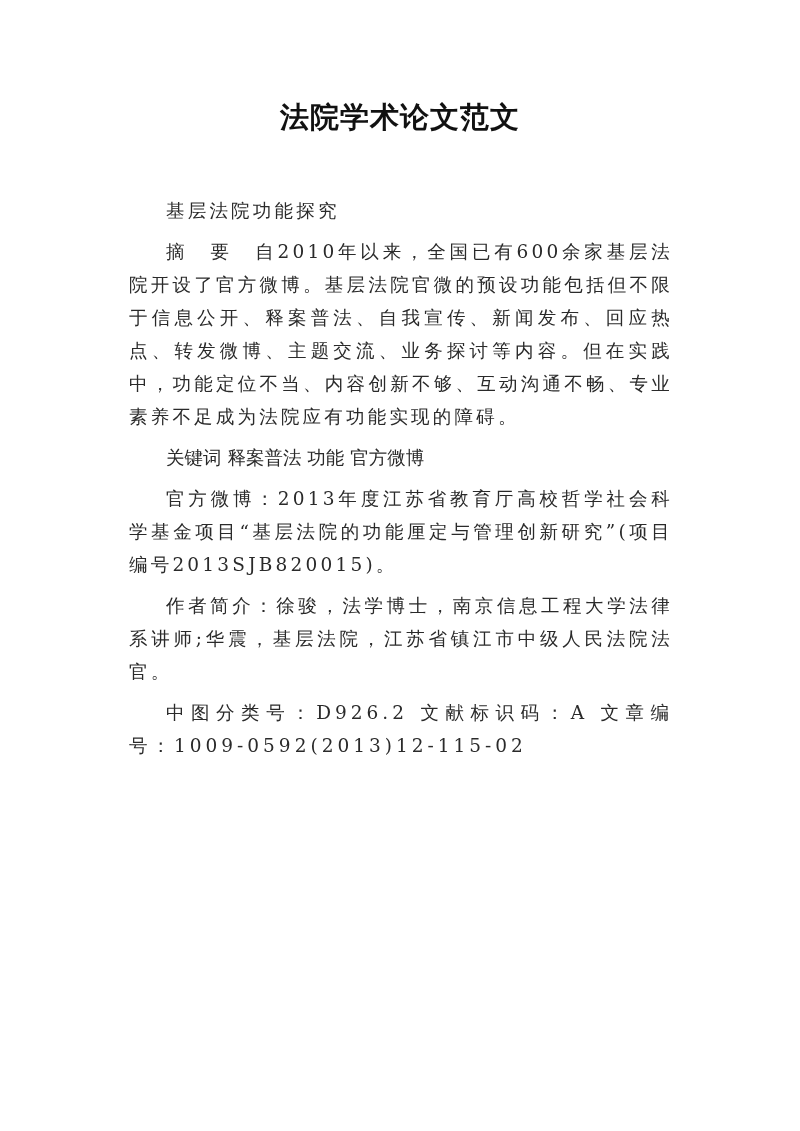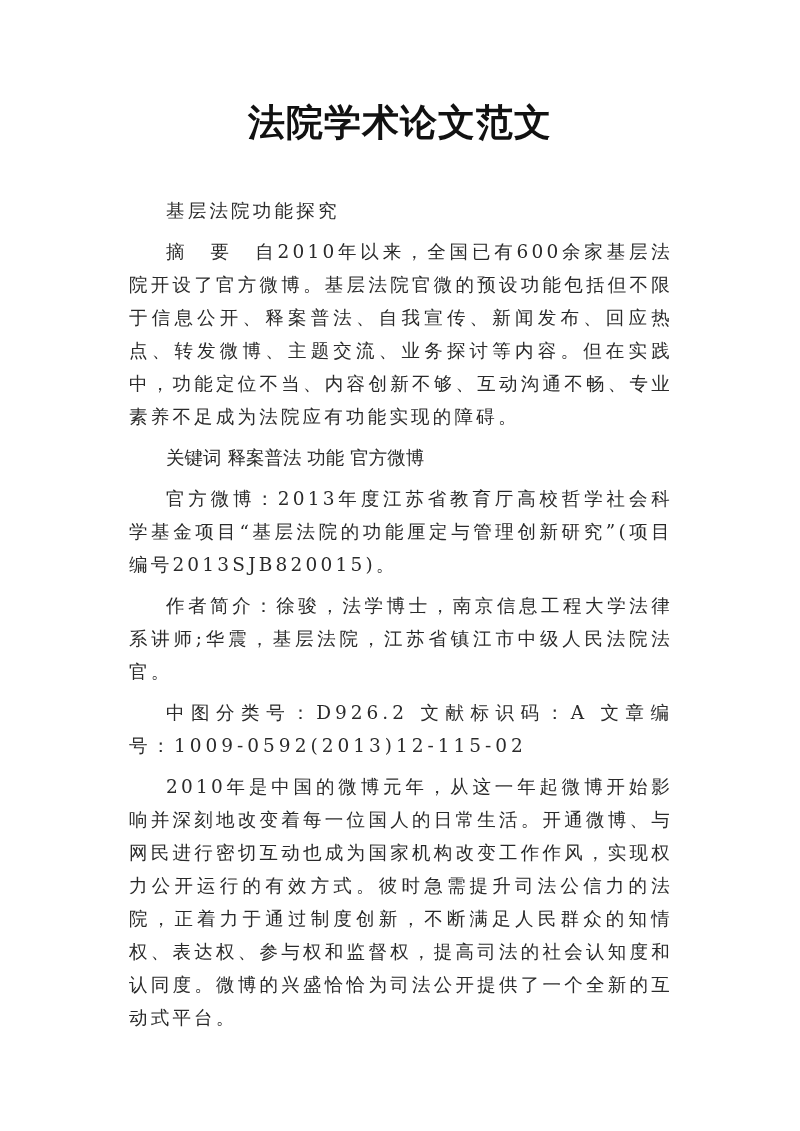--- a/index.html
+++ b/index.html
@@ -1,35 +1,34 @@
 <!DOCTYPE html>
 <html><head>
 <meta charset="utf-8">
 <style>
   html, body { margin: 0; padding: 0; background: #ffffff; }
   body { width: 800px; height: 1131px; position: relative; overflow: hidden;
          font-family: "DejaVu Serif", "Liberation Serif", serif; color: #222; }
   .page { position: absolute; left: 0; top: 0; width: 800px; height: 1131px; background: #fff; }
   .title { position: absolute; top: 98px; left: 0; width: 800px; text-align: center;
            font-family: "DejaVu Sans", "Liberation Sans", sans-serif; font-weight: bold;
-           font-size: 37px; letter-spacing: 1px; color: #111; }
+           font-size: 29px; letter-spacing: 1px; color: #111; }
   .body { position: absolute; top: 186px; left: 121px; width: 560px;
           font-size: 18.5px; line-height: 33px; color: #2a2a2a; }
   .p { margin: 8px; text-indent: 2em; text-align: justify; text-align-last: left; }
   .p.spaced { letter-spacing: 4px; }
   .p.wide { letter-spacing: 3.2px; }
 </style>
 </head>
 <body>
 
 <div class="page">
   <div class="title">法院学术论文范文</div>
 
   <div class="body">
     <p class="p wide">基层法院功能探究</p>
     <p class="p wide">摘　要　自2010年以来，全国已有600余家基层法院开设了官方微博。基层法院官微的预设功能包括但不限于信息公开、释案普法、自我宣传、新闻发布、回应热点、转发微博、主题交流、业务探讨等内容。但在实践中，功能定位不当、内容创新不够、互动沟通不畅、专业素养不足成为法院应有功能实现的障碍。</p>
     <p class="p">关键词 释案普法 功能 官方微博</p>
     <p class="p wide">官方微博：2013年度江苏省教育厅高校哲学社会科学基金项目“基层法院的功能厘定与管理创新研究”(项目编号2013SJB820015)。</p>
     <p class="p wide">作者简介：徐骏，法学博士，南京信息工程大学法律系讲师;华震，基层法院，江苏省镇江市中级人民法院法官。</p>
     <p class="p spaced">中图分类号：D926.2 文献标识码：A 文章编号：1009-0592(2013)12-115-02</p>
-    <p class="p wide">2010年是中国的微博元年，从这一年起微博开始影响并深刻地改变着每一位国人的日常生活。开通微博、与网民进行密切互动也成为国家机构改变工作作风，实现权力公开运行的有效方式。彼时急需提升司法公信力的法院，正着力于通过制度创新，不断满足人民群众的知情权、表达权、参与权和监督权，提高司法的社会认知度和认同度。微博的兴盛恰恰为司法公开提供了一个全新的互动式平台。</p>
   </div>
 </div>
 
 </body></html>

